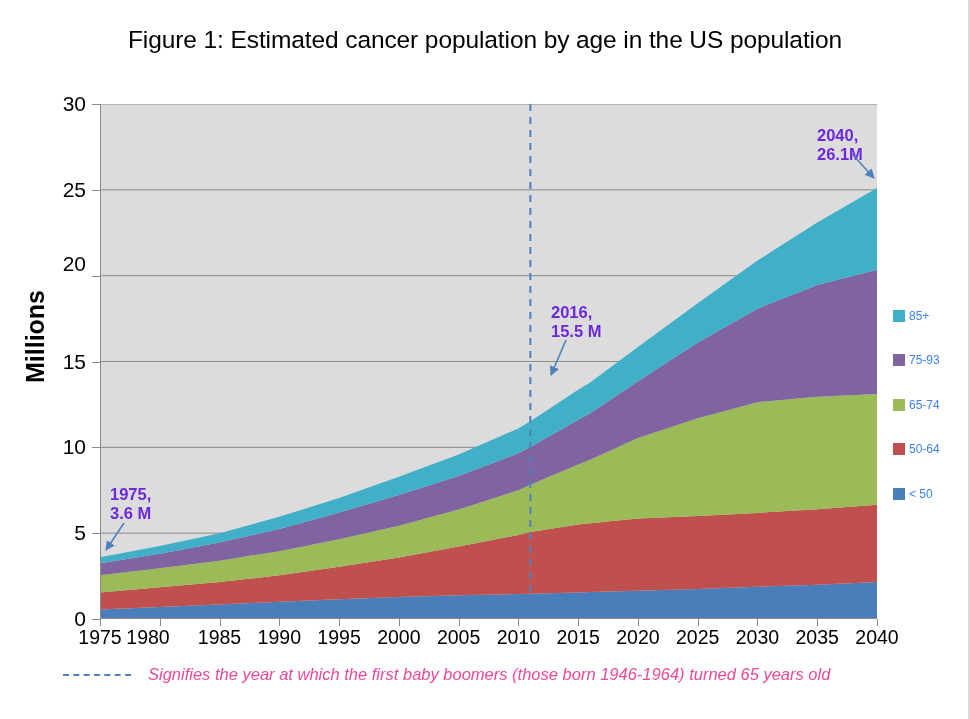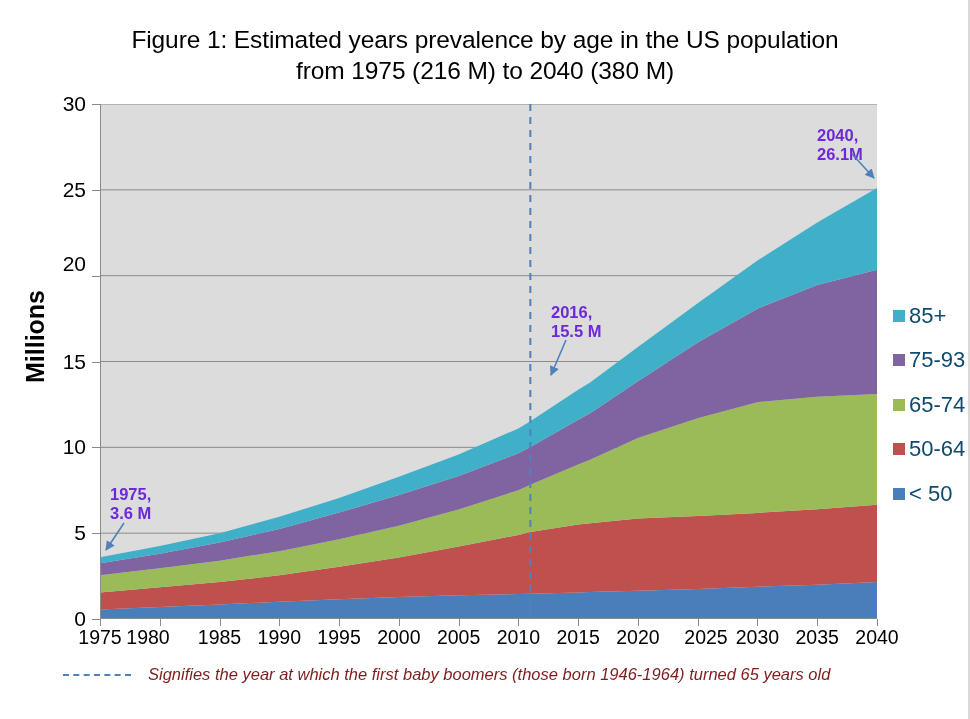--- a/index.html
+++ b/index.html
@@ -36,35 +36,34 @@
   .annot{position:absolute;font-size:16.5px;font-weight:bold;line-height:1.18;
          color:#6d28d9;white-space:nowrap;}
   #annot-1975{left:110px;top:485px;}
   #annot-2016{left:551px;top:303px;}
   #annot-2040{left:817px;top:126px;}
 
   
   #legend{position:absolute;left:893px;top:306px;width:77px;}
   .legend-row{display:flex;align-items:center;height:19px;margin-bottom:25.5px;}
   .legend-swatch{width:12px;height:12px;flex:0 0 12px;margin-right:4px;}
-  .legend-label{font-size:22px;color:#0c4a6e;line-height:1;white-space:nowrap;}
+  .legend-label{font-size:12px;color:#3b82f6;line-height:1;white-space:nowrap;}
 
   
   #footnote{position:absolute;left:63px;top:665px;display:flex;align-items:center;}
   #footnote-dash{width:68px;height:0;border-top:2px dashed #4f81bd;margin-right:17px;}
-  #footnote-text{font-size:16.5px;font-style:italic;color:#7f1d1d;white-space:nowrap;}
+  #footnote-text{font-size:16.5px;font-style:italic;color:#ec4899;white-space:nowrap;}
 </style>
 </head>
 <body>
 
 <div id="figure">
 
   <div id="title">
-    <span class="l">Figure 1: Estimated years prevalence by age in the US population</span>
-    <span class="l">from 1975 (216 M) to 2040 (380 M)</span>
+    <span class="l">Figure 1: Estimated cancer population by age in the US population</span>
   </div>
 
   <div id="ylabel">Millions</div>
 
   <div id="yticks">
       <div class="ytick-label" style="left: 34px; top: 608px;">0</div>
       <div class="ytick-mark" style="top: 619px;"></div>
       <div class="ytick-label" style="left: 34px; top: 522.167px;">5</div>
       <div class="ytick-mark" style="top: 533.167px;"></div>
       <div class="ytick-label" style="left: 34px; top: 436.333px;">10</div>
@@ -112,21 +111,21 @@
       <div class="xtick-label" style="left: 368.846px; top: 628px;">2000</div>
       <div class="xtick-mark" style="left: 398.846px;"></div>
       <div class="xtick-label" style="left: 428.615px; top: 628px;">2005</div>
       <div class="xtick-mark" style="left: 458.615px;"></div>
       <div class="xtick-label" style="left: 488.385px; top: 628px;">2010</div>
       <div class="xtick-mark" style="left: 518.385px;"></div>
       <div class="xtick-label" style="left: 548.154px; top: 628px;">2015</div>
       <div class="xtick-mark" style="left: 578.154px;"></div>
       <div class="xtick-label" style="left: 607.923px; top: 628px;">2020</div>
       <div class="xtick-mark" style="left: 637.923px;"></div>
-      <div class="xtick-label" style="left: 667.692px; top: 628px; text-align: right;">2025</div>
+      <div class="xtick-label" style="left: 667.692px; top: 628px;">2025</div>
       <div class="xtick-mark" style="left: 697.692px;"></div>
       <div class="xtick-label" style="left: 727.462px; top: 628px;">2030</div>
       <div class="xtick-mark" style="left: 757.462px;"></div>
       <div class="xtick-label" style="left: 787.231px; top: 628px;">2035</div>
       <div class="xtick-mark" style="left: 817.231px;"></div>
       <div class="xtick-label" style="left: 847px; top: 628px;">2040</div>
       <div class="xtick-mark" style="left: 877px;"></div>
     </div>
 
   <div class="annot" id="annot-1975">

